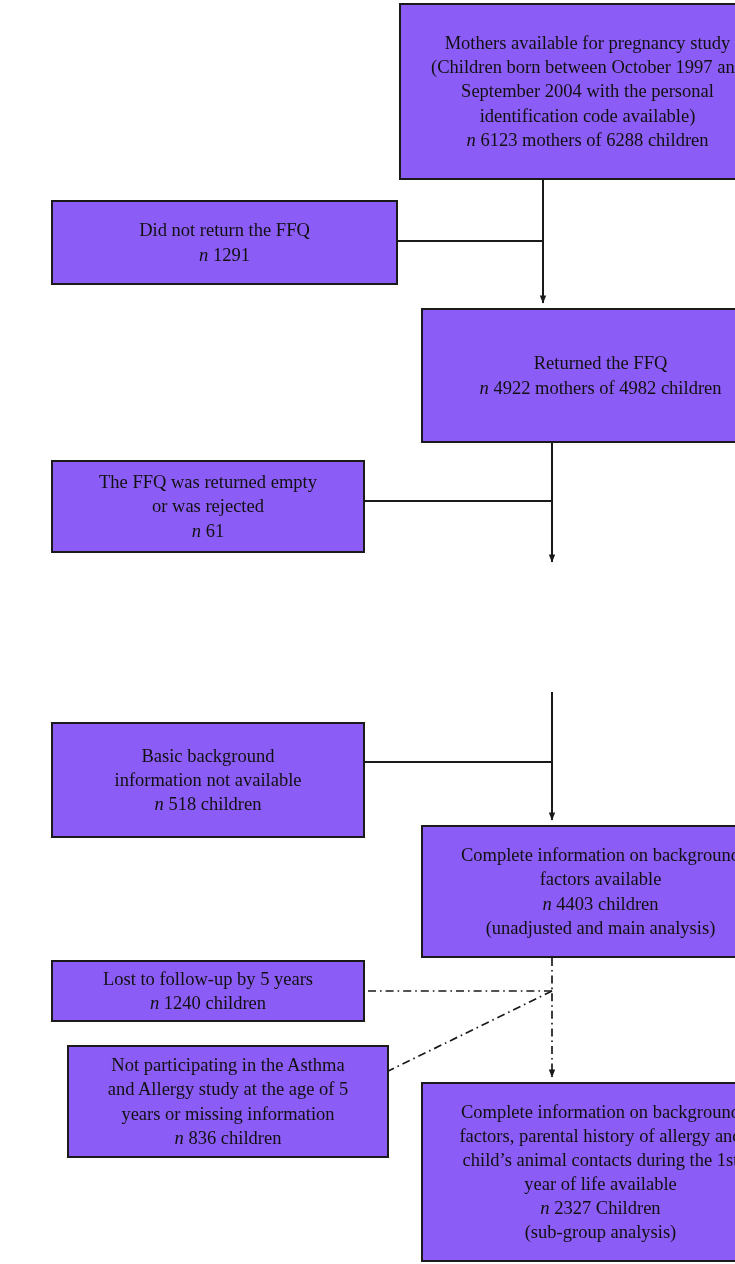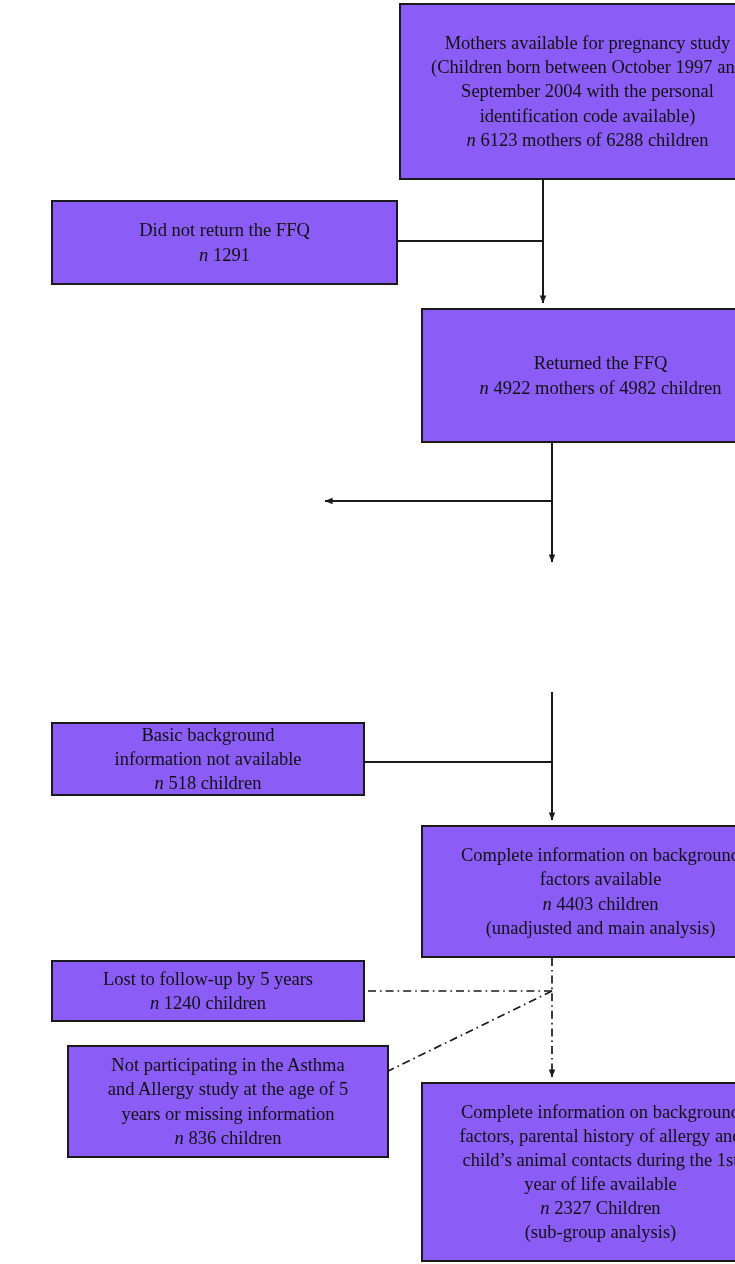--- a/index.html
+++ b/index.html
@@ -91,22 +91,25 @@
   </div>
 
   <div class="node" style="left:373px; top:1082px; width:359px; height:180px;">
     <div class="node-text">Complete information on background<br>factors, parental history of allergy and<br>child’s animal contacts during the 1st<br>year of life available<br><i>n</i> 2327 Children<br>(sub-group analysis)</div>
   </div>
 
   <div class="node" style="left:3px; top:200px; width:347px; height:85px;">
     <div class="node-text">Did not return the FFQ<br><i>n</i> 1291</div>
   </div>
 
+  <div class="node" style="left:3px; top:460px; width:314px; height:93px;">
+    <div class="node-text">The FFQ was returned empty<br>or was rejected<br><i>n</i> 61</div>
+  </div>
 
-  <div class="node" style="left:3px; top:722px; width:314px; height:74px;">
+  <div class="node" style="left:3px; top:722px; width:314px; height:116px;">
     <div class="node-text">Basic background<br>information not available<br><i>n</i> 518 children</div>
   </div>
 
   <div class="node" style="left:3px; top:960px; width:314px; height:62px;">
     <div class="node-text">Lost to follow-up by 5 years<br><i>n</i> 1240 children</div>
   </div>
 
   <div class="node" style="left:19px; top:1045px; width:322px; height:113px;">
     <div class="node-text">Not participating in the Asthma<br>and  Allergy study at the age of 5<br>years or missing information<br><i>n</i> 836 children</div>
   </div>

